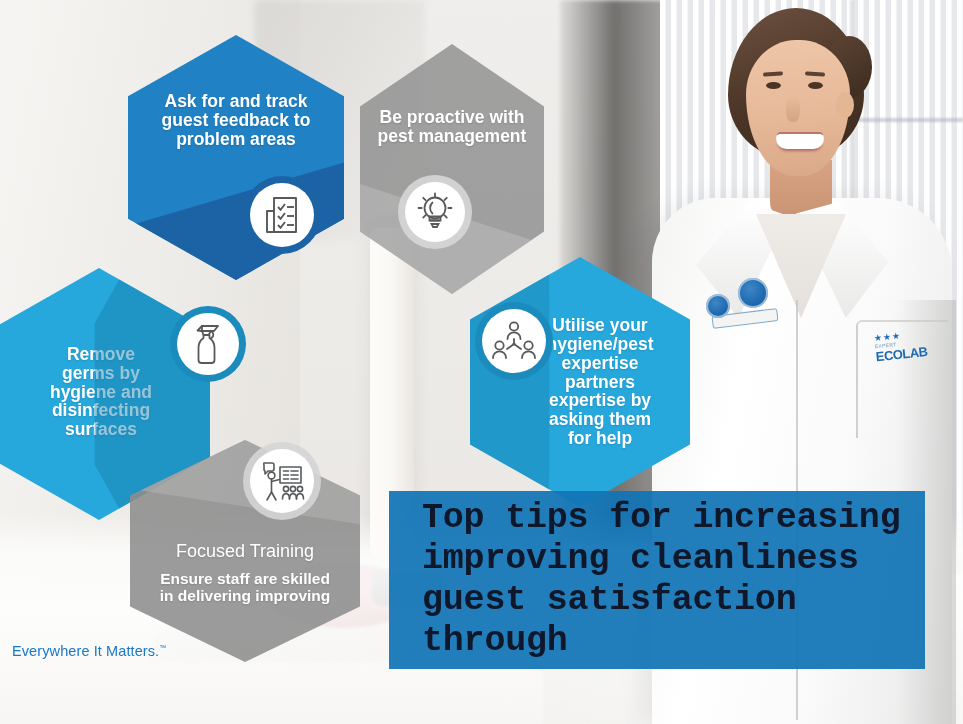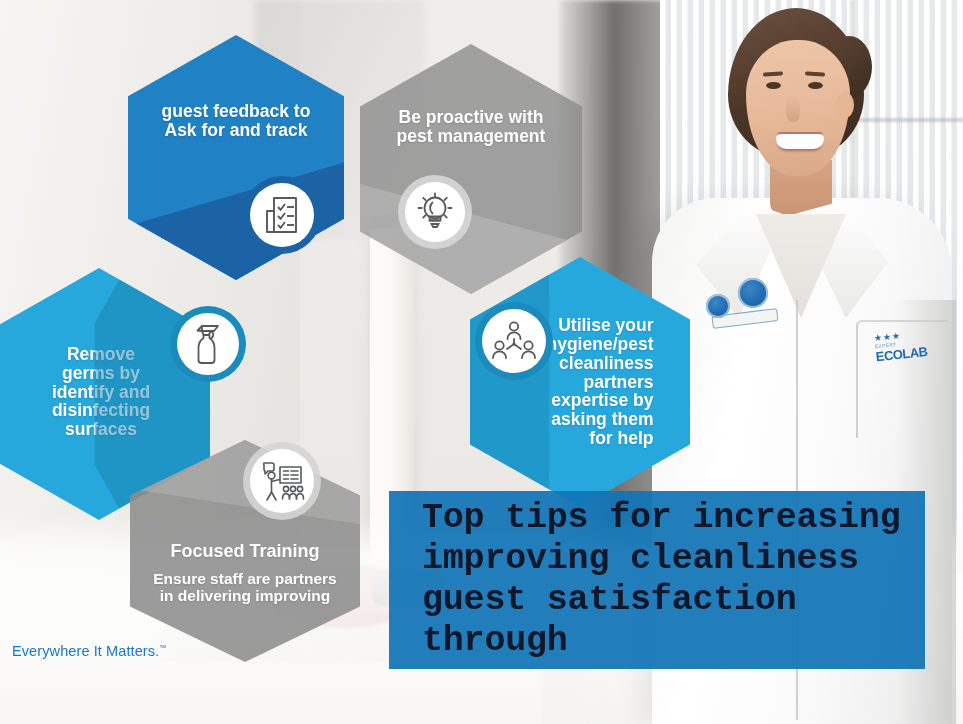--- a/index.html
+++ b/index.html
@@ -237,51 +237,51 @@
   
   #hex-feedback { left: 128px; top: 35px; width: 216px; height: 245px; background: #2081c4; }
   #hex-feedback .hex-text { margin-top: -74px; font-size: 17.5px; }
   #hex-feedback .hex-shade {
     position: absolute; inset: 0;
     background: #1c63a6;
     clip-path: polygon(0 78%, 100% 52%, 100% 100%, 0 100%);
   }
 
   
-  #hex-pest { left: 360px; top: 44px; width: 222px; height: 250px; background: rgba(140,140,140,.80); }
+  #hex-pest { left: 360px; top: 44px; width: 184px; height: 250px; background: rgba(140,140,140,.80); }
   #hex-pest .hex-text { margin-top: -84px; font-size: 17.5px; }
   #hex-pest .hex-shade {
     position: absolute; inset: 0; background: rgba(188,188,188,.55);
     clip-path: polygon(0 56%, 100% 80%, 100% 100%, 0 100%);
   }
 
   
   #hex-germs { left: -12px; top: 268px; width: 222px; height: 252px; background: #27a8dd; }
   #hex-germs .hex-text { margin-top: -4px; margin-left: 4px; font-size: 17.5px; }
   #hex-germs .hex-shade {
     position: absolute; inset: 0; background: rgba(22,126,170,.45);
     clip-path: polygon(62% 0, 100% 22%, 100% 78%, 62% 100%, 48% 78%, 48% 22%);
   }
 
   
   #hex-partners { left: 470px; top: 257px; width: 220px; height: 250px; background: #27a8dd; }
-  #hex-partners .hex-text { margin-top: 0; margin-left: 40px; font-size: 17.5px; text-align: right; }
+  #hex-partners .hex-text { margin-top: 0; margin-left: 40px; font-size: 17.5px; }
   #hex-partners .hex-shade {
     position: absolute; inset: 0; background: rgba(22,126,170,.38);
     clip-path: polygon(0 25%, 36% 5%, 36% 95%, 0 75%);
   }
 
   
   #hex-training { left: 130px; top: 440px; width: 230px; height: 222px; background: rgba(141,141,141,.88); }
   #hex-training .hex-text { margin-top: 44px; }
   #hex-training .hex-shade {
     position: absolute; inset: 0; background: rgba(178,178,178,.55);
     clip-path: polygon(0 0, 100% 0, 100% 38%, 0 22%);
   }
-  .train-title { font-size: 18px; font-weight: bold; margin-bottom: 9px; }
+  .train-title { font-size: 18px; font-weight: normal; margin-bottom: 9px; }
   .train-sub { font-size: 15.5px; font-weight: bold; line-height: 1.1; }
 
   
   .medallion { position: absolute; border-radius: 50%; display: flex; align-items: center; justify-content: center; }
   .medallion .ring {
     position: absolute; inset: 0; border-radius: 50%;
   }
   .medallion .disc {
     position: absolute; border-radius: 50%;
     background: #ffffff;
@@ -393,62 +393,63 @@
     <div class="pocket-logo">
       <div class="pocket-stars">★★★</div>
       <div class="pocket-sub">EXPERT</div>
       <div class="pocket-word">ECOLAB</div>
     </div>
   </div>
 
   <div class="hex" id="hex-feedback">
     <div class="hex-shade"></div>
     <div class="hex-text">
+      <div>Ask for and track</div>
       <div>guest feedback to</div>
-      <div>Ask for and track</div>
+      <div>problem areas</div>
     </div>
   </div>
 
   <div class="hex" id="hex-pest">
     <div class="hex-shade"></div>
     <div class="hex-text">
       <div>Be proactive with</div>
       <div>pest management</div>
     </div>
   </div>
 
   <div class="hex" id="hex-germs">
     <div class="hex-shade"></div>
     <div class="hex-text">
       <div>Remove</div>
       <div>germs by</div>
-      <div>identify and</div>
+      <div>hygiene and</div>
       <div>disinfecting</div>
       <div>surfaces</div>
     </div>
   </div>
 
   <div class="hex" id="hex-partners">
     <div class="hex-shade"></div>
     <div class="hex-text">
       <div>Utilise your</div>
       <div>hygiene/pest</div>
-      <div>cleanliness</div>
+      <div>expertise</div>
       <div>partners</div>
       <div>expertise by</div>
       <div>asking them</div>
       <div>for help</div>
     </div>
   </div>
 
   <div class="hex" id="hex-training">
     <div class="hex-shade"></div>
     <div class="hex-text">
       <div class="train-title">Focused Training</div>
-      <div class="train-sub">Ensure staff are partners</div>
+      <div class="train-sub">Ensure staff are skilled</div>
       <div class="train-sub">in delivering improving</div>
     </div>
   </div>
 
   <div class="medallion" id="med-feedback">
     <div class="ring"></div>
     <div class="disc">
       <span>
         <svg width="42" height="44" viewBox="0 0 42 44" fill="none" stroke="#58595b" stroke-width="1.9">
           <path d="M13 5 H35 V39 H13 Z" stroke-linejoin="round"></path>

